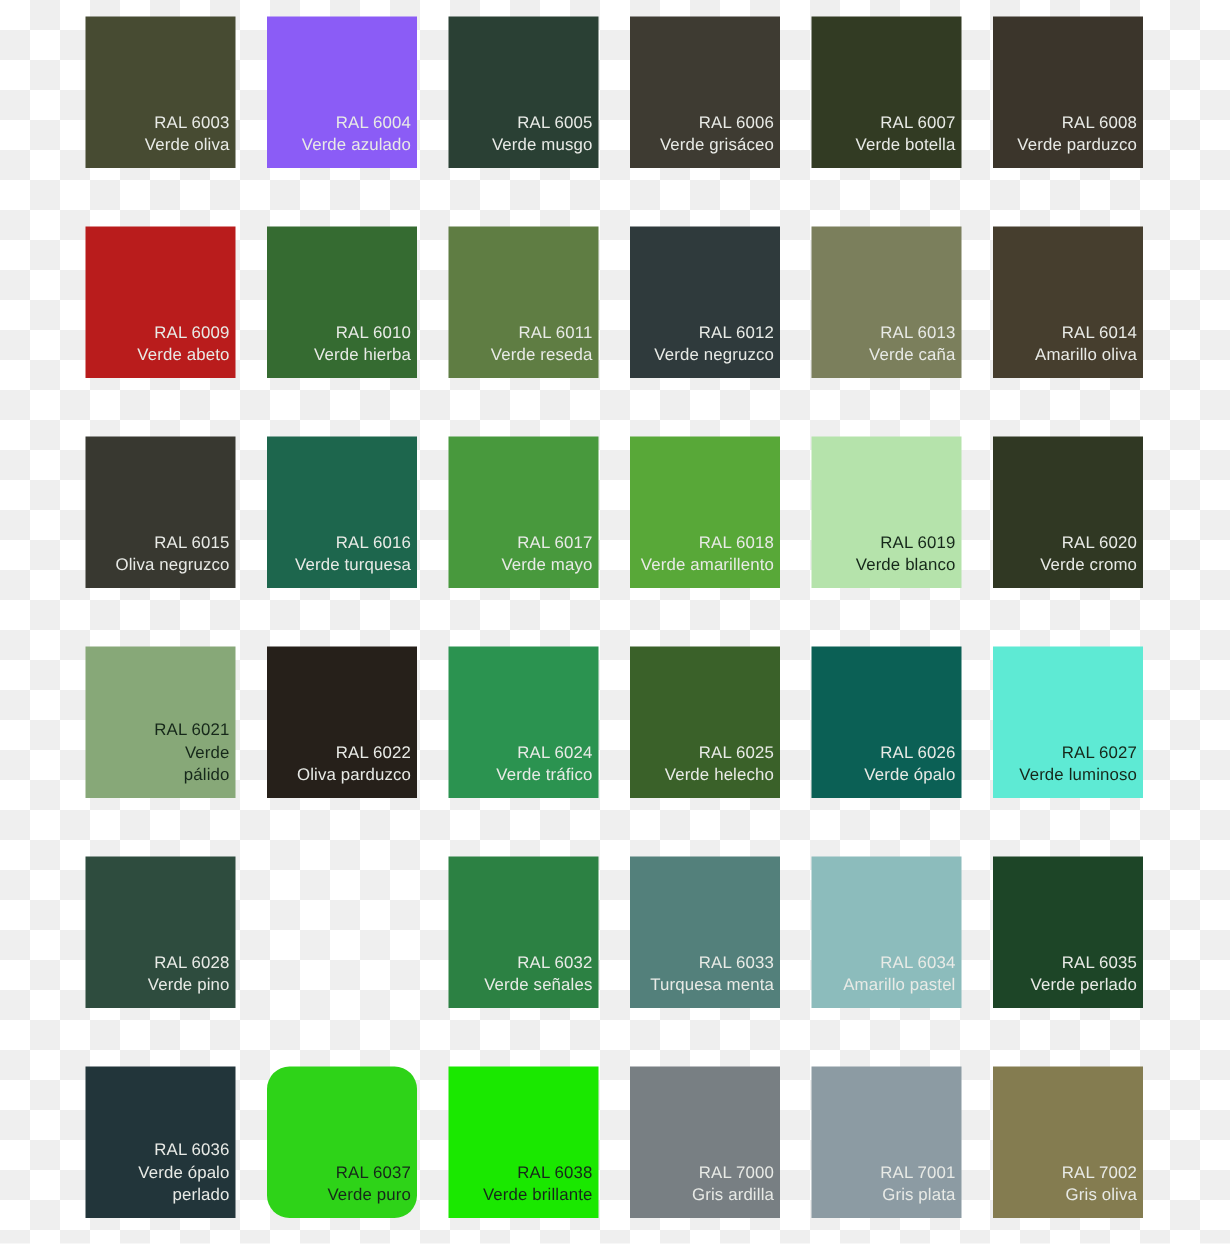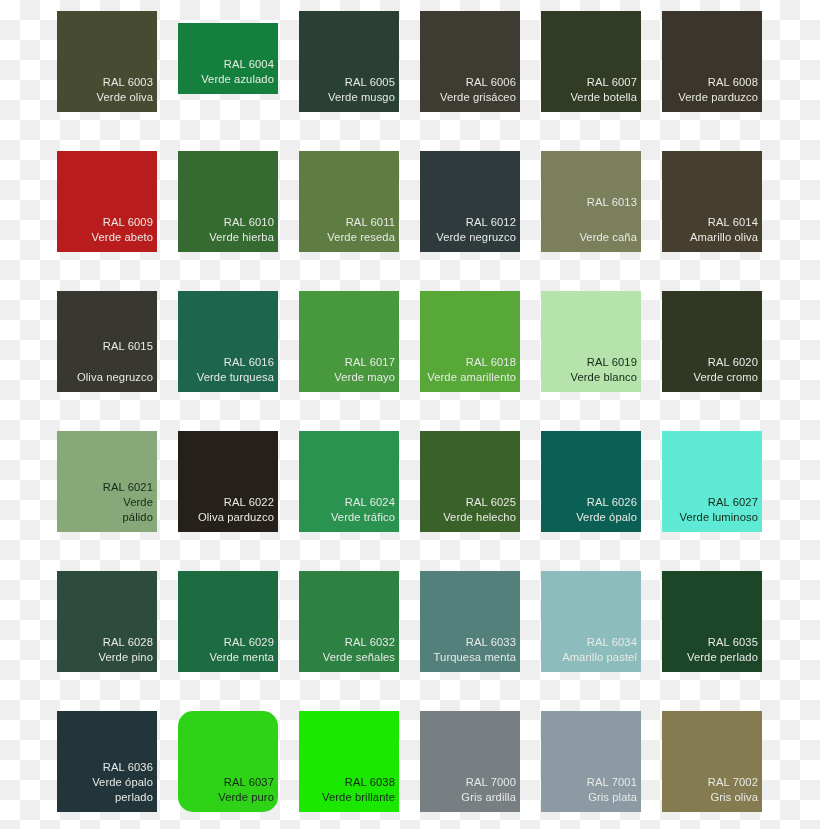--- a/index.html
+++ b/index.html
@@ -54,21 +54,21 @@
   .swatch.dark-text .name { color: #16281a; }
 </style>
 </head>
 <body>
 
 <div id="chart">
     <div class="swatch light-text" style="left: 57px; top: 11px; width: 100px; height: 101px; background-color: rgb(71, 75, 50);">
       <div class="code">RAL 6003</div>
       <div class="name">Verde oliva</div>
     </div>
-    <div class="swatch light-text" style="left: 178px; top: 11px; width: 100px; height: 71px; background-color: #15803d; margin-top: 12px;">
+    <div class="swatch light-text" style="left: 178px; top: 11px; width: 100px; height: 101px; background-color: #8b5cf6;">
       <div class="code">RAL 6004</div>
       <div class="name">Verde azulado</div>
     </div>
     <div class="swatch light-text" style="left: 299px; top: 11px; width: 100px; height: 101px; background-color: rgb(42, 64, 52);">
       <div class="code">RAL 6005</div>
       <div class="name">Verde musgo</div>
     </div>
     <div class="swatch light-text" style="left: 420px; top: 11px; width: 100px; height: 101px; background-color: rgb(62, 59, 50);">
       <div class="code">RAL 6006</div>
       <div class="name">Verde grisáceo</div>
@@ -90,29 +90,29 @@
       <div class="name">Verde hierba</div>
     </div>
     <div class="swatch light-text" style="left: 299px; top: 151px; width: 100px; height: 101px; background-color: rgb(95, 125, 67);">
       <div class="code">RAL 6011</div>
       <div class="name">Verde reseda</div>
     </div>
     <div class="swatch light-text" style="left: 420px; top: 151px; width: 100px; height: 101px; background-color: rgb(47, 58, 60);">
       <div class="code">RAL 6012</div>
       <div class="name">Verde negruzco</div>
     </div>
-    <div class="swatch light-text" style="left: 541px; top: 151px; width: 100px; height: 101px; background-color: rgb(123, 127, 92); gap: 20px;">
+    <div class="swatch light-text" style="left: 541px; top: 151px; width: 100px; height: 101px; background-color: rgb(123, 127, 92);">
       <div class="code">RAL 6013</div>
       <div class="name">Verde caña</div>
     </div>
     <div class="swatch light-text" style="left: 662px; top: 151px; width: 100px; height: 101px; background-color: rgb(70, 62, 46);">
       <div class="code">RAL 6014</div>
       <div class="name">Amarillo oliva</div>
     </div>
-    <div class="swatch light-text" style="left: 57px; top: 291px; width: 100px; height: 101px; background-color: rgb(56, 56, 48); gap: 16px;">
+    <div class="swatch light-text" style="left: 57px; top: 291px; width: 100px; height: 101px; background-color: rgb(56, 56, 48);">
       <div class="code">RAL 6015</div>
       <div class="name">Oliva negruzco</div>
     </div>
     <div class="swatch light-text" style="left: 178px; top: 291px; width: 100px; height: 101px; background-color: rgb(29, 102, 77);">
       <div class="code">RAL 6016</div>
       <div class="name">Verde turquesa</div>
     </div>
     <div class="swatch light-text" style="left: 299px; top: 291px; width: 100px; height: 101px; background-color: rgb(72, 153, 61);">
       <div class="code">RAL 6017</div>
       <div class="name">Verde mayo</div>
@@ -150,24 +150,20 @@
       <div class="name">Verde ópalo</div>
     </div>
     <div class="swatch dark-text" style="left: 662px; top: 431px; width: 100px; height: 101px; background-color: #5eead4;">
       <div class="code">RAL 6027</div>
       <div class="name">Verde luminoso</div>
     </div>
     <div class="swatch light-text" style="left: 57px; top: 571px; width: 100px; height: 101px; background-color: rgb(46, 76, 62);">
       <div class="code">RAL 6028</div>
       <div class="name">Verde pino</div>
     </div>
-    <div class="swatch light-text" style="left: 178px; top: 571px; width: 100px; height: 101px; background-color: rgb(28, 107, 65);">
-      <div class="code">RAL 6029</div>
-      <div class="name">Verde menta</div>
-    </div>
     <div class="swatch light-text" style="left: 299px; top: 571px; width: 100px; height: 101px; background-color: rgb(44, 129, 67);">
       <div class="code">RAL 6032</div>
       <div class="name">Verde señales</div>
     </div>
     <div class="swatch light-text" style="left: 420px; top: 571px; width: 100px; height: 101px; background-color: rgb(83, 128, 123);">
       <div class="code">RAL 6033</div>
       <div class="name">Turquesa menta</div>
     </div>
     <div class="swatch light-text" style="left: 541px; top: 571px; width: 100px; height: 101px; background-color: rgb(140, 188, 188);">
       <div class="code">RAL 6034</div>

